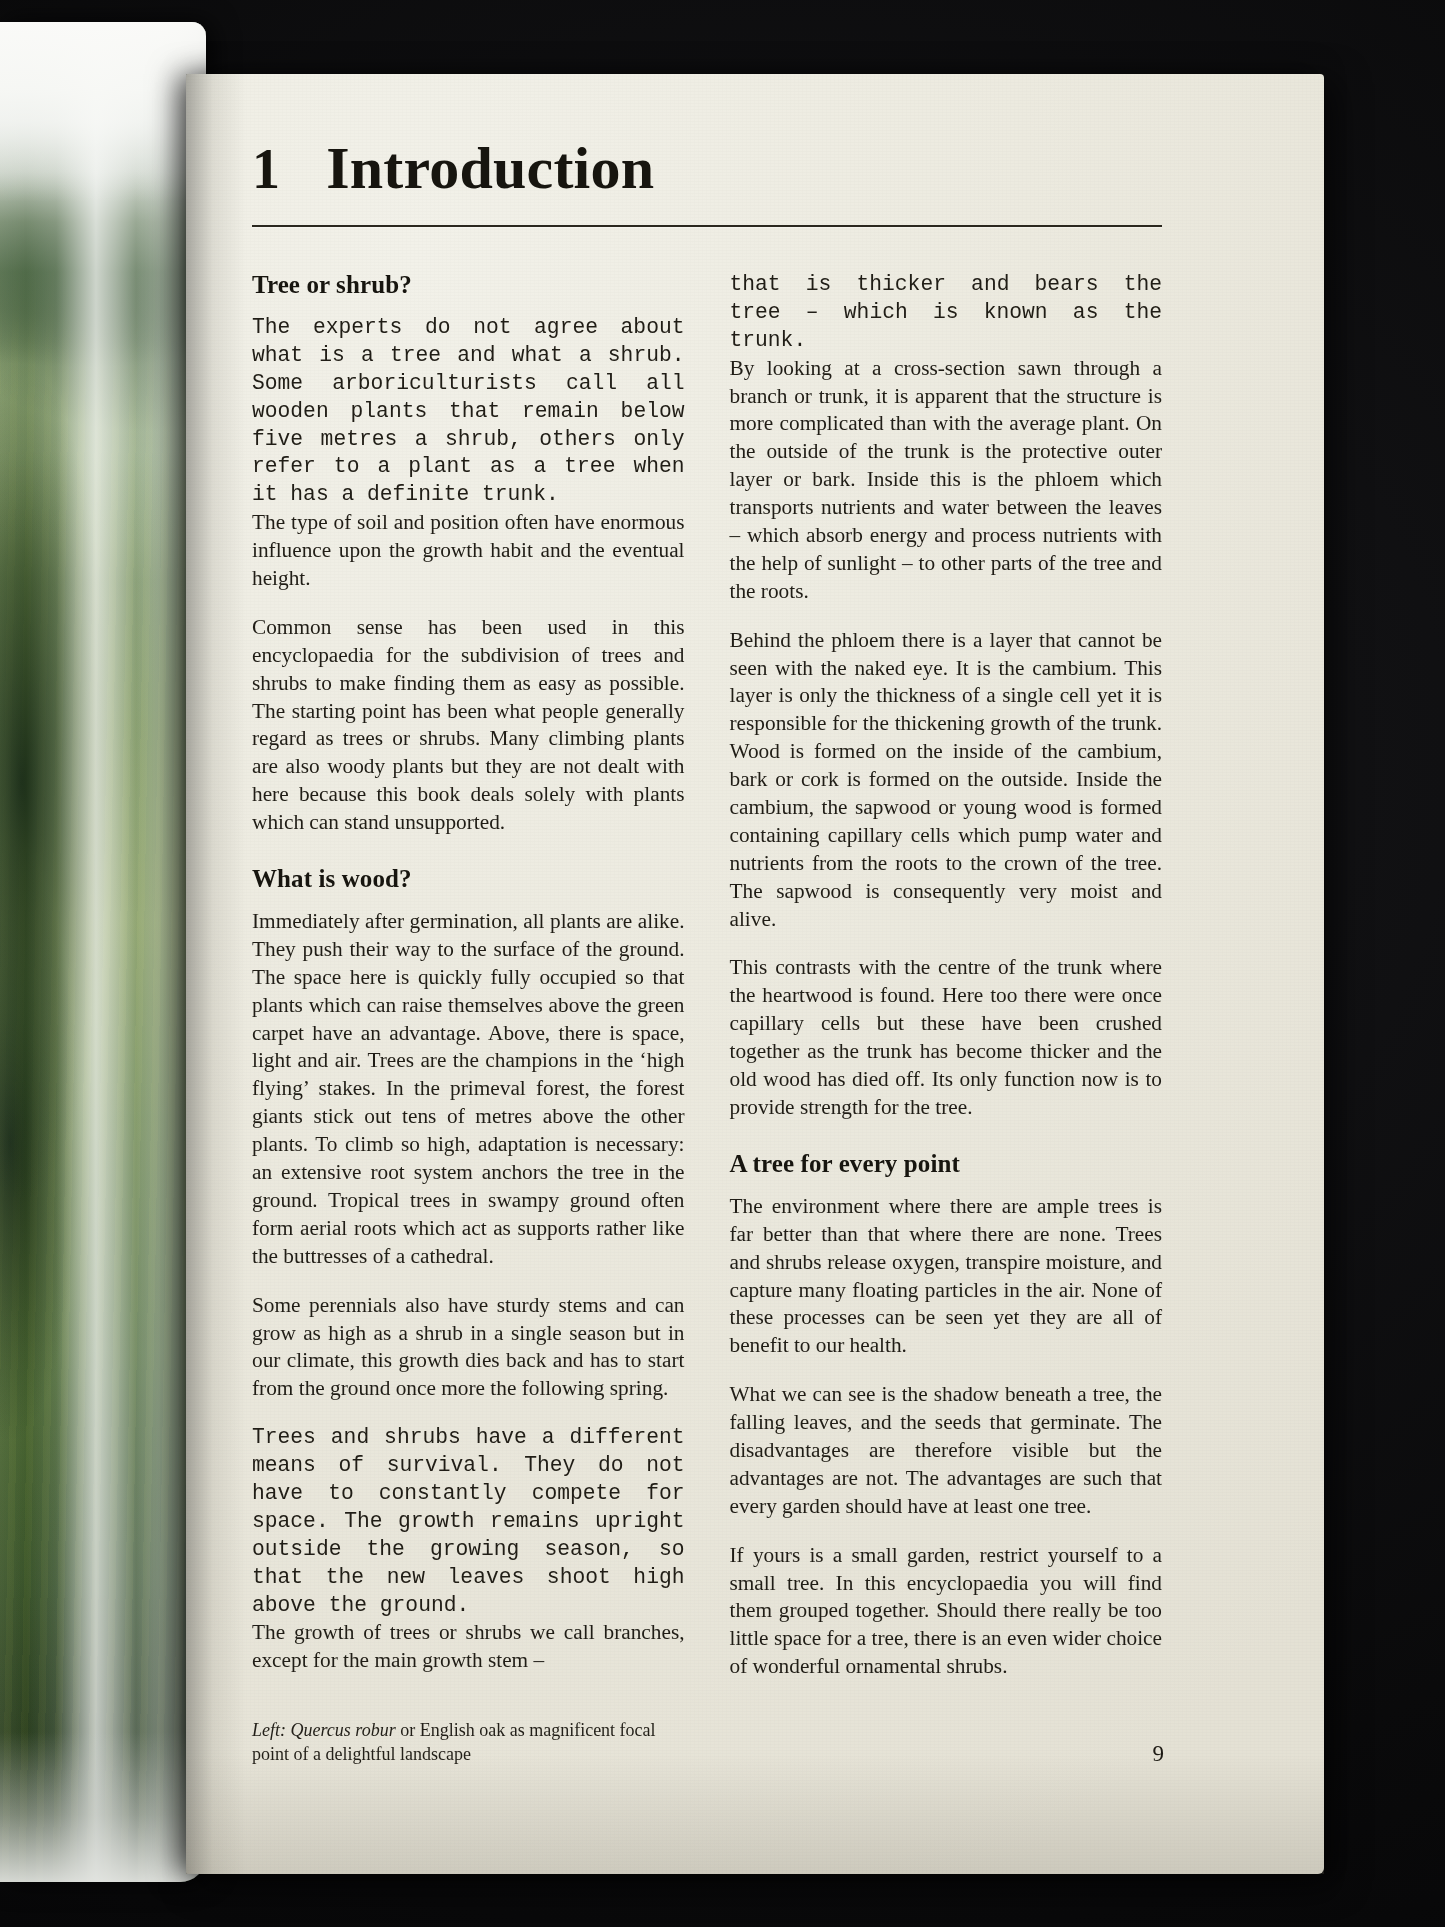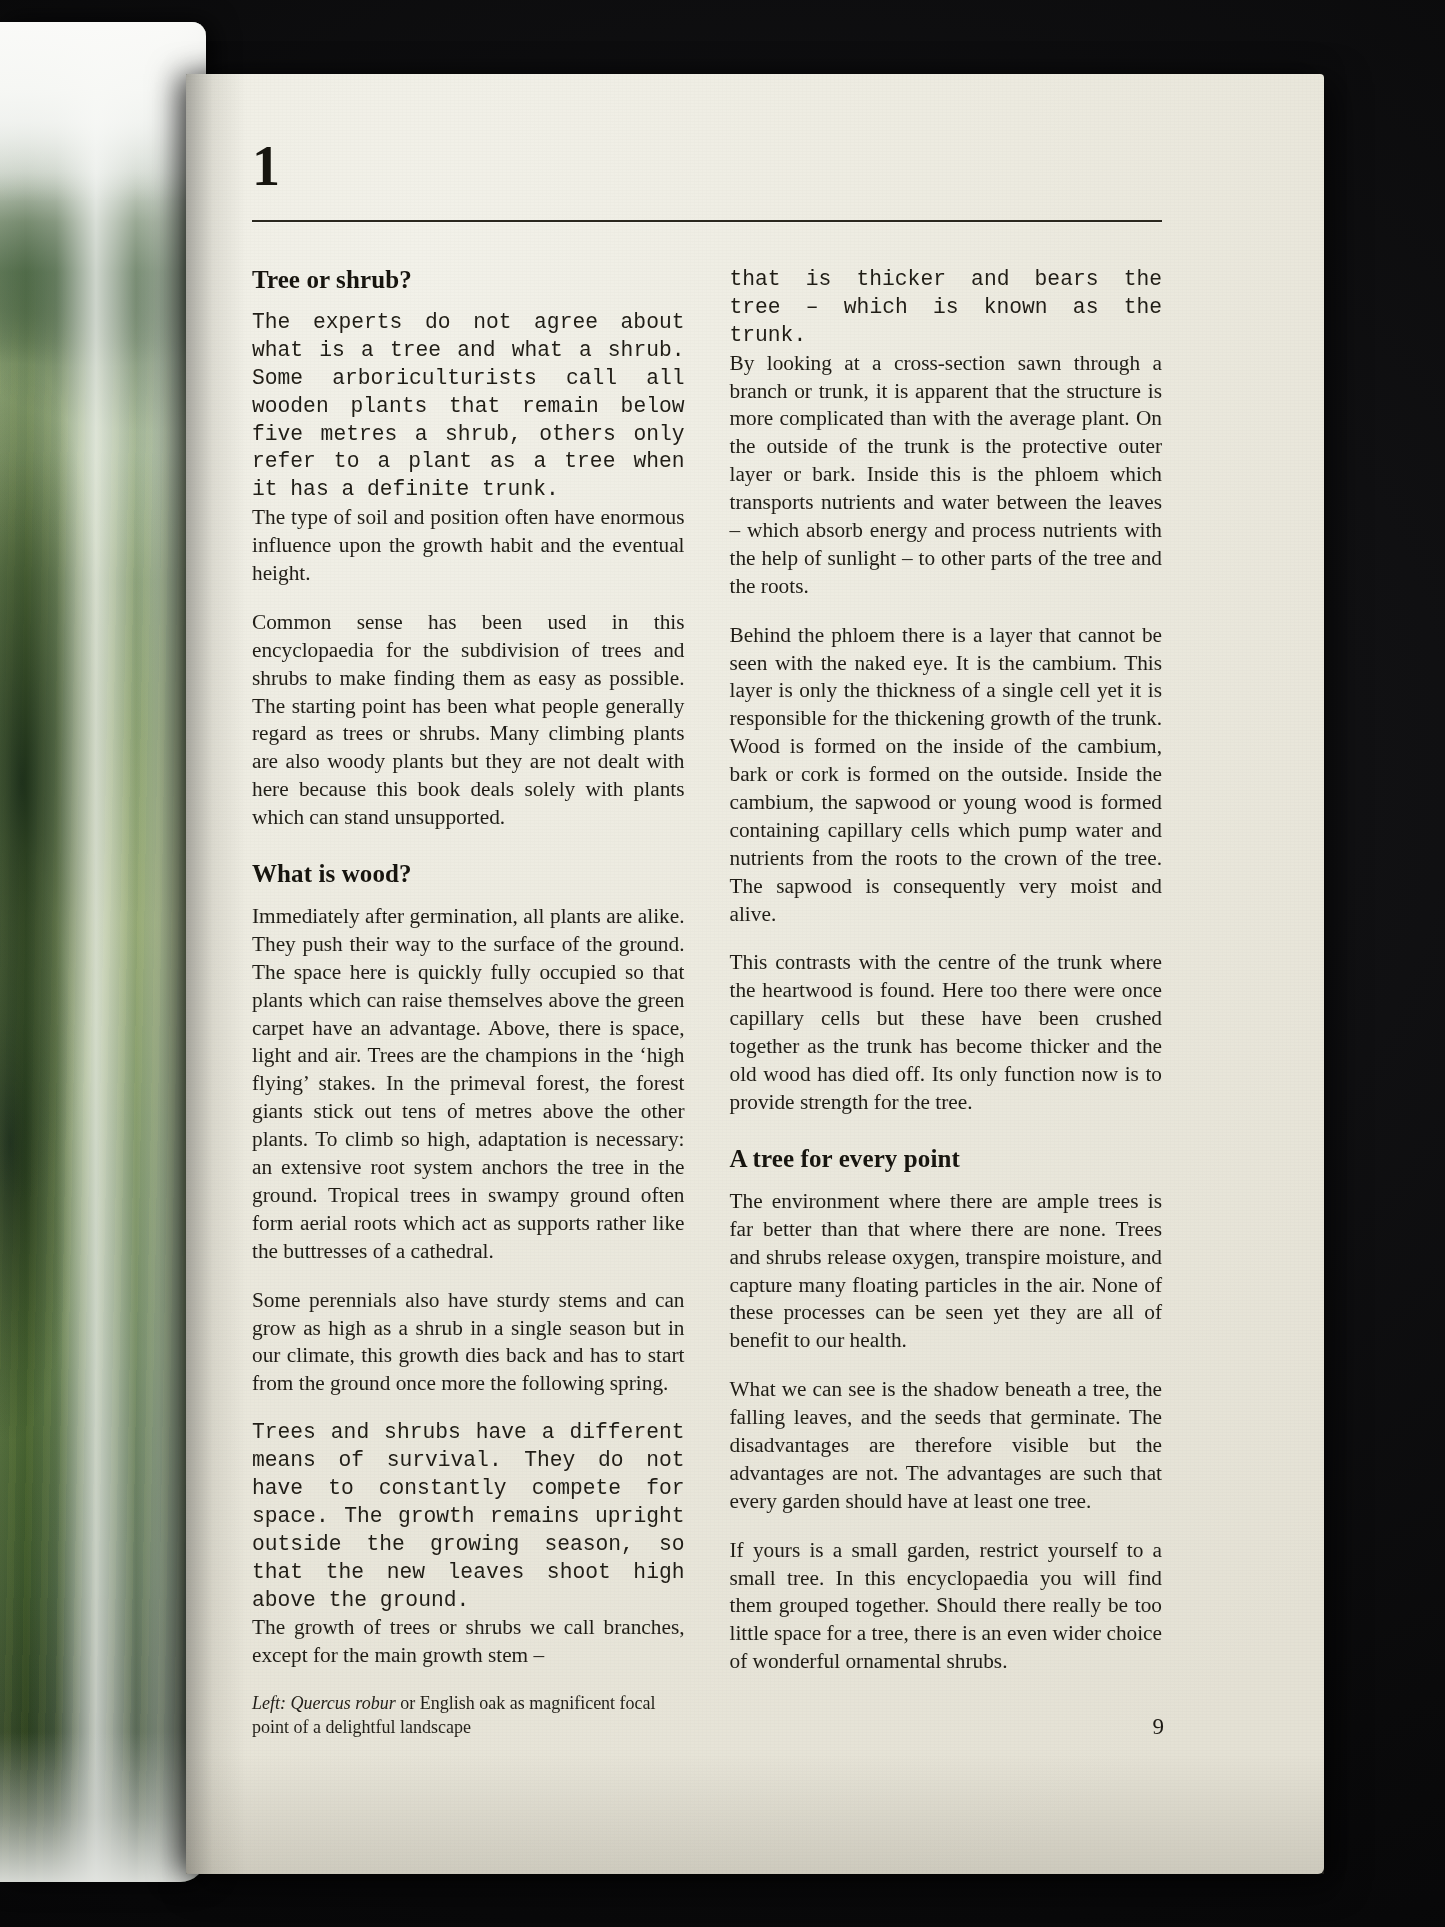--- a/index.html
+++ b/index.html
@@ -104,21 +104,21 @@
 
   h2{font-size:25px;font-weight:700;color:#17150f;margin:0 0 15px 0;
      letter-spacing:.1px;}
   h2.spaced{margin-top:28px;}
 
   p{margin:0 0 21px 0;font-size:21.3px;line-height:1.31;color:#201d16;
     text-align:justify;text-justify:inter-word;
     hyphens:none;}
   p.tight{margin-bottom:0;font-family:Liberation Mono, monospace;}
 
-  .caption{margin-top:22px;font-size:18px;line-height:1.33;color:#221f18;
+  .caption{margin-top:44px;font-size:18px;line-height:1.33;color:#221f18;
      text-align:left;}
   .caption i{font-style:italic;}
 
   .folio{position:absolute;right:-2px;bottom:0;font-size:23px;color:#1d1a14;}
 
   .col-right{position:relative;}
 </style>
 </head>
 <body>
 
@@ -133,20 +133,21 @@
 
 <div class="right-page">
   <div class="grain"></div>
   <div class="gutter-shade"></div>
   <div class="page-bottom-shade"></div>
 
   <div class="content">
 
     <div class="chapter">
       <span class="num">1</span>
+      <span class="ttl">Introduction</span>
     </div>
     <div class="rule"></div>
 
     <div class="cols">
 
       <div class="col">
         <h2>Tree or shrub?</h2>
         <p class="tight">The experts do not agree about what is a tree and what a shrub. Some arboriculturists call all wooden plants that remain below five metres a shrub, others only refer to a plant as a tree when it has a definite trunk.</p>
         <p>The type of soil and position often have enormous influence upon the growth habit and the eventual height.</p>
         <p>Common sense has been used in this encyclopaedia for the subdivision of trees and shrubs to make finding them as easy as possible. The starting point has been what people generally regard as trees or shrubs. Many climbing plants are also woody plants but they are not dealt with here because this book deals solely with plants which can stand unsupported.</p>

